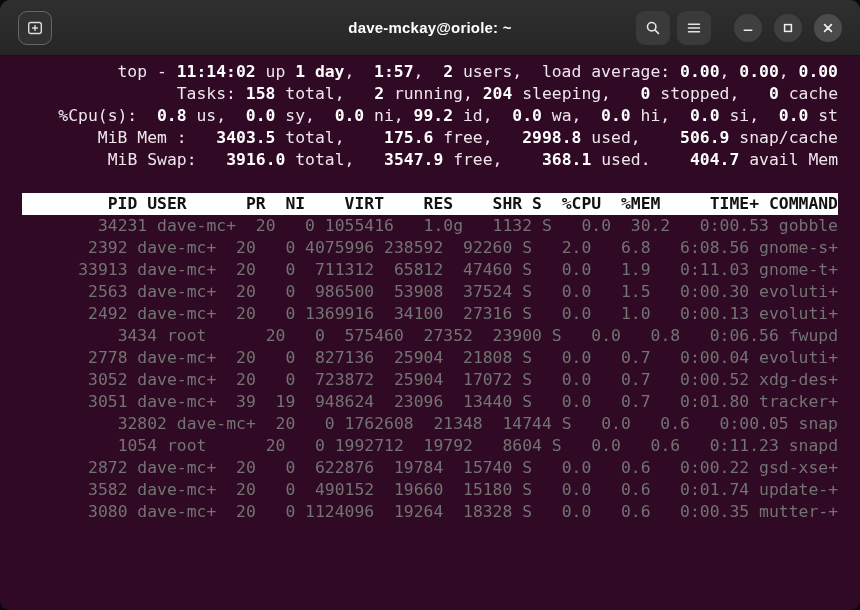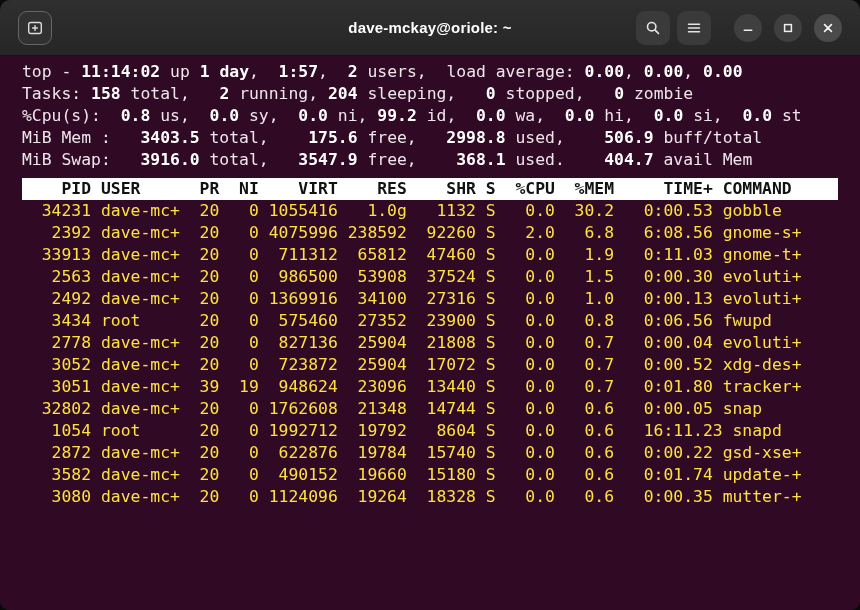--- a/index.html
+++ b/index.html
@@ -37,30 +37,30 @@
   .circle-btn.close{background:#4b4b4b;}
   
   .screen{
     flex:1;background:var(--terminal-bg,#300a24);
     padding:5px 22px 0 22px;box-sizing:border-box;
     font-family:"DejaVu Sans Mono",monospace;
     font-size:16.4px;line-height:22px;font-weight:400;
     color:var(--terminal-fg,#ffffff);
     cursor:text;
   }
-  .term-line{white-space:pre;}
+  .term-line{white-space:pre;text-align:right;}
   .summary .term-line{color:#efe6ec;}
   .summary .b{font-weight:700;color:#ffffff;}
   .hdr{
-    margin-top:7px;
+    margin-top:22px;
     background:var(--header-row-bg,#ffffff);
     color:var(--header-row-fg,#121212);
     font-weight:700;
   }
-  .rows .term-line{color:#fde047;}
+  .rows .term-line{color:#737373;}
 </style>
 </head>
 <body>
 
 <div class="window">
 
   <div class="titlebar">
     <button class="tb-btn outlined">
       <svg width="16" height="16" viewBox="0 0 16 16">
         <rect x="1.7" y="2.5" width="12.6" height="11" rx="2" fill="none" stroke="#dddddd" stroke-width="1.4"></rect>
@@ -99,37 +99,37 @@
             <path d="M4.6 4.6 L11.4 11.4 M11.4 4.6 L4.6 11.4" stroke="#f2f2f2" stroke-width="1.7" stroke-linecap="round"></path>
           </svg>
         </button>
       </div>
     </div>
   </div>
 
   <div class="screen">
     <div class="summary" id="summary">
         <div class="term-line"><span>top - </span><span class="b">11:14:02</span><span> up </span><span class="b">1 day</span><span>,  </span><span class="b">1:57</span><span>,  </span><span class="b">2 </span><span>users,  load average: </span><span class="b">0.00</span><span>, </span><span class="b">0.00</span><span>, </span><span class="b">0.00</span></div>
-        <div class="term-line"><span>Tasks: </span><span class="b">158 </span><span>total,   </span><span class="b">2 </span><span>running, </span><span class="b">204 </span><span>sleeping,   </span><span class="b">0 </span><span>stopped,   </span><span class="b">0 </span><span>zombie</span></div>
+        <div class="term-line"><span>Tasks: </span><span class="b">158 </span><span>total,   </span><span class="b">2 </span><span>running, </span><span class="b">204 </span><span>sleeping,   </span><span class="b">0 </span><span>stopped,   </span><span class="b">0 </span><span>cache</span></div>
         <div class="term-line"><span>%Cpu(s): </span><span class="b"> 0.8 </span><span>us, </span><span class="b"> 0.0 </span><span>sy, </span><span class="b"> 0.0 </span><span>ni, </span><span class="b">99.2 </span><span>id, </span><span class="b"> 0.0 </span><span>wa, </span><span class="b"> 0.0 </span><span>hi, </span><span class="b"> 0.0 </span><span>si, </span><span class="b"> 0.0 </span><span>st</span></div>
-        <div class="term-line"><span>MiB Mem : </span><span class="b">  3403.5 </span><span>total, </span><span class="b">   175.6 </span><span>free, </span><span class="b">  2998.8 </span><span>used, </span><span class="b">   506.9 </span><span>buff/total</span></div>
+        <div class="term-line"><span>MiB Mem : </span><span class="b">  3403.5 </span><span>total, </span><span class="b">   175.6 </span><span>free, </span><span class="b">  2998.8 </span><span>used, </span><span class="b">   506.9 </span><span>snap/cache</span></div>
         <div class="term-line"><span>MiB Swap: </span><span class="b">  3916.0 </span><span>total, </span><span class="b">  3547.9 </span><span>free, </span><span class="b">   368.1 </span><span>used. </span><span class="b">   404.7 </span><span>avail Mem</span></div>
       </div>
     <div class="term-line hdr" id="thead">    PID USER      PR  NI    VIRT    RES    SHR S  %CPU  %MEM     TIME+ COMMAND</div>
     <div class="rows" id="tbody">
         <div class="term-line">  34231 dave-mc+  20   0 1055416   1.0g   1132 S   0.0  30.2   0:00.53 gobble</div>
         <div class="term-line">   2392 dave-mc+  20   0 4075996 238592  92260 S   2.0   6.8   6:08.56 gnome-s+</div>
         <div class="term-line">  33913 dave-mc+  20   0  711312  65812  47460 S   0.0   1.9   0:11.03 gnome-t+</div>
         <div class="term-line">   2563 dave-mc+  20   0  986500  53908  37524 S   0.0   1.5   0:00.30 evoluti+</div>
         <div class="term-line">   2492 dave-mc+  20   0 1369916  34100  27316 S   0.0   1.0   0:00.13 evoluti+</div>
         <div class="term-line">   3434 root      20   0  575460  27352  23900 S   0.0   0.8   0:06.56 fwupd</div>
         <div class="term-line">   2778 dave-mc+  20   0  827136  25904  21808 S   0.0   0.7   0:00.04 evoluti+</div>
         <div class="term-line">   3052 dave-mc+  20   0  723872  25904  17072 S   0.0   0.7   0:00.52 xdg-des+</div>
         <div class="term-line">   3051 dave-mc+  39  19  948624  23096  13440 S   0.0   0.7   0:01.80 tracker+</div>
         <div class="term-line">  32802 dave-mc+  20   0 1762608  21348  14744 S   0.0   0.6   0:00.05 snap</div>
-        <div class="term-line">   1054 root      20   0 1992712  19792   8604 S   0.0   0.6   16:11.23 snapd</div>
+        <div class="term-line">   1054 root      20   0 1992712  19792   8604 S   0.0   0.6   0:11.23 snapd</div>
         <div class="term-line">   2872 dave-mc+  20   0  622876  19784  15740 S   0.0   0.6   0:00.22 gsd-xse+</div>
         <div class="term-line">   3582 dave-mc+  20   0  490152  19660  15180 S   0.0   0.6   0:01.74 update-+</div>
         <div class="term-line">   3080 dave-mc+  20   0 1124096  19264  18328 S   0.0   0.6   0:00.35 mutter-+</div>
       </div>
   </div>
 
 </div>
 
 </body></html>

